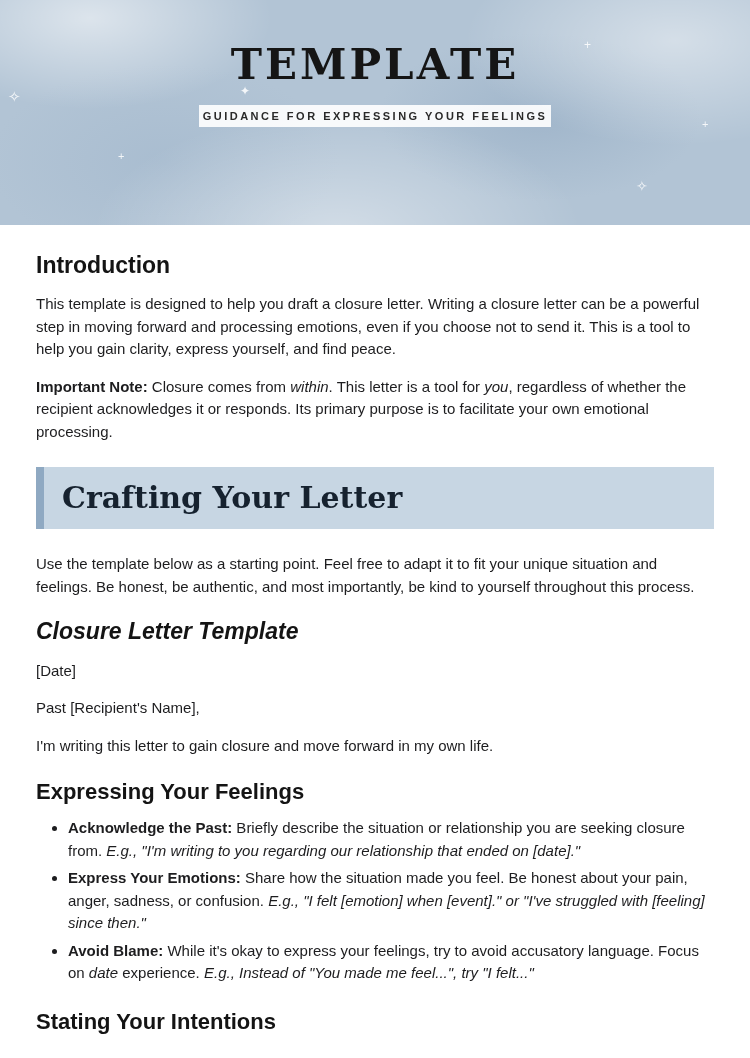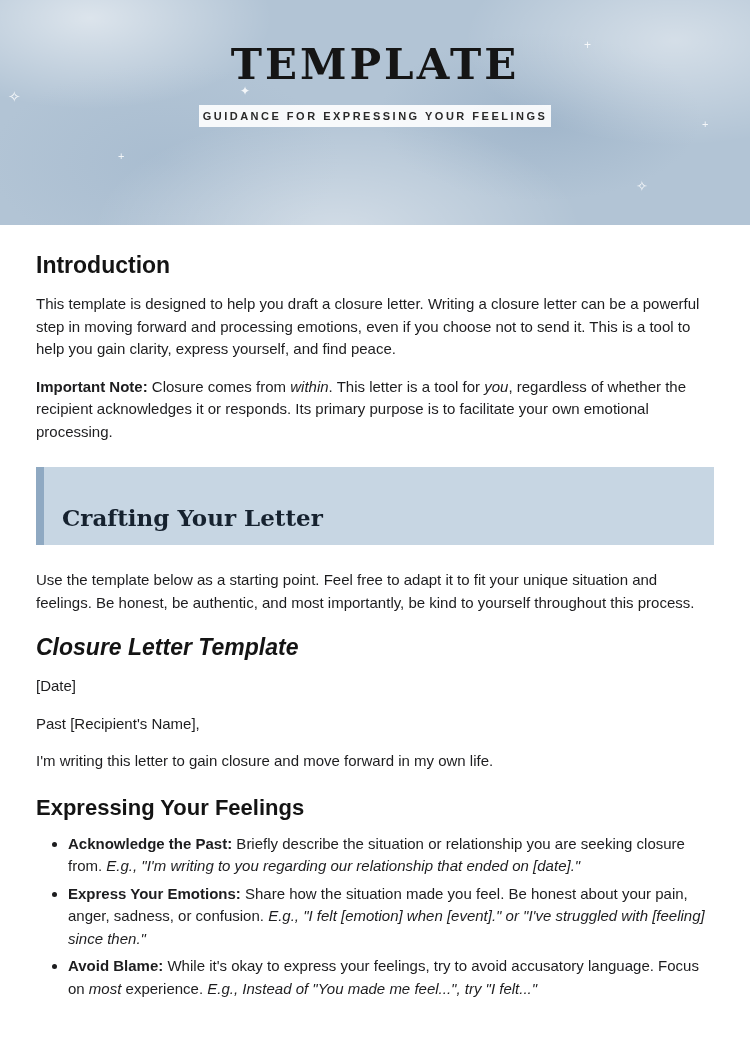--- a/index.html
+++ b/index.html
@@ -67,25 +67,24 @@
   }
 
   .section-bar {
     margin: 24px 0 24px 0;
     background: #c7d6e3;
     border-left: 8px solid #8fa9c2;
     padding: 13px 18px;
   }
   .section-bar .bar-h {
     font-family: "DejaVu Serif", serif;
-    font-size: 23px;
+    font-size: 30px;
     font-weight: bold;
     color: #16222f;
     line-height: 1.2;
-    margin-top: 24px;
   }
 
   .sub-h {
     font-size: 22px;
     font-weight: bold;
     margin: 22px 0 12px 0;
     color: #141414;
   }
   ul.bullets {
     margin: 0 0 14px 0;
@@ -138,17 +137,18 @@
 
   <p>Past [Recipient's Name],</p>
 
   <p>I'm writing this letter to gain closure and move forward in my own life.</p>
 
   <h3 class="sub-h">Expressing Your Feelings</h3>
 
   <ul class="bullets">
     <li><strong>Acknowledge the Past:</strong><span> Briefly describe the situation or relationship you are seeking closure from. </span><em>E.g., "I'm writing to you regarding our relationship that ended on [date]."</em></li>
     <li><strong>Express Your Emotions:</strong><span> Share how the situation made you feel. Be honest about your pain, anger, sadness, or confusion. </span><em>E.g., "I felt [emotion] when [event]." or "I've struggled with [feeling] since then."</em></li>
-    <li><strong>Avoid Blame:</strong><span> While it's okay to express your feelings, try to avoid accusatory language. Focus on </span><em>most</em><span> experience. </span><em>E.g., Instead of "You made me feel...", try "I felt..."</em></li>
+    <li><strong>Avoid Blame:</strong><span> While it's okay to express your feelings, try to avoid accusatory language. Focus on </span><em>date</em><span> experience. </span><em>E.g., Instead of "You made me feel...", try "I felt..."</em></li>
   </ul>
 
+  <h3 class="sub-h" style="margin-top:24px;">Stating Your Intentions</h3>
 
 </div>
 
 </body></html>

